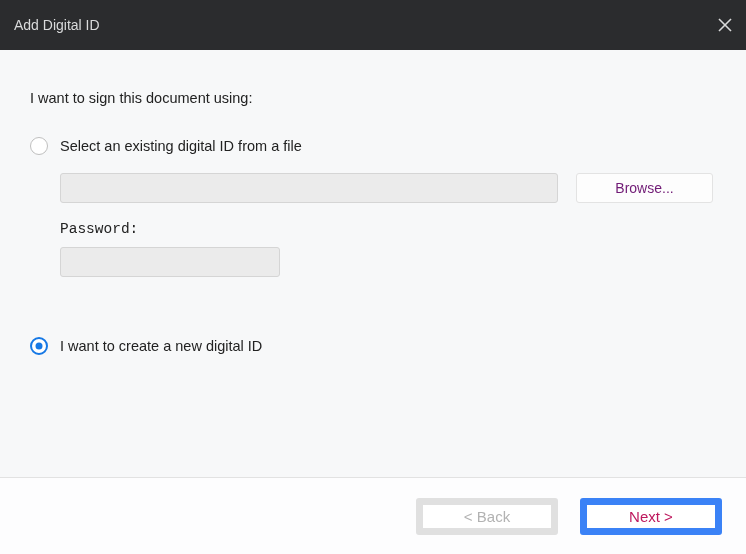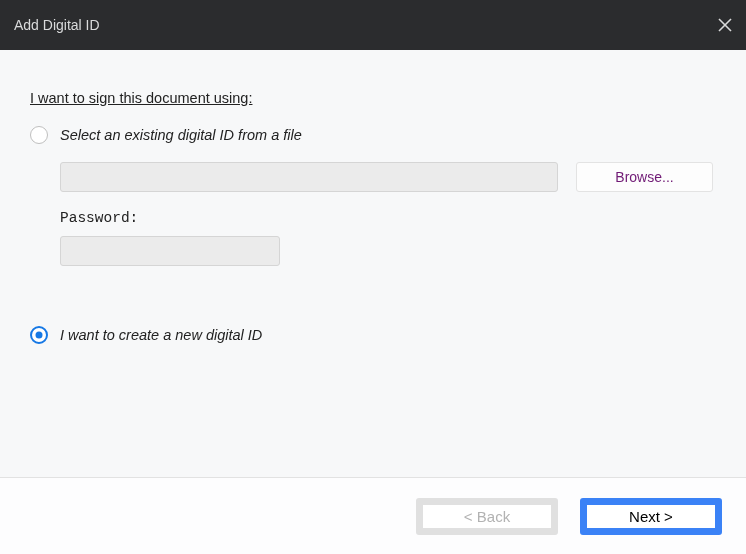--- a/index.html
+++ b/index.html
@@ -14,22 +14,22 @@
     padding: 0 14px;
     font-size: 14px;
     font-weight: 400;
   }
   .titlebar .close-icon { cursor: pointer; display: flex; align-items: center; }
   .content {
     padding: 40px 30px 0 30px;
     font-size: 14.5px;
     color: #222;
   }
-  .heading { margin-bottom: 20px; text-decoration: underline; }
-  .option-row { display: flex; align-items: center; margin-bottom: 18px; font-style: italic; }
+  .heading { margin-bottom: 31px; }
+  .option-row { display: flex; align-items: center; margin-bottom: 18px; }
   .radio {
     width: 18px; height: 18px; border-radius: 50%;
     border: 1px solid #bfbfbf;
     background: #fff;
     margin-right: 12px;
     position: relative;
     flex-shrink: 0;
   }
   .radio.selected {
     border: 2.5px solid #1678e5;
@@ -84,21 +84,21 @@
   }
   .btn {
     width: 142px; height: 37px;
     border: 7px solid #3b82f6;
     border-radius: 3px;
     background: #fff;
     font-size: 15px;
     display: flex; align-items: center; justify-content: center;
   }
   .btn.disabled { color: #b2b2b2; border-color: #e0e0e0; }
-  .btn.primary { color: #000000; font-weight: 500; }
+  .btn.primary { color: #be185d; font-weight: 500; }
 </style>
 </head>
 <body>
 
 <div class="titlebar">
   <span>Add Digital ID</span>
   <span class="close-icon">
     <svg width="14" height="14" viewBox="0 0 14 14">
         <line x1="1" y1="1" x2="13" y2="13" stroke="#d9dadb" stroke-width="1.6"></line>
         <line x1="13" y1="1" x2="1" y2="13" stroke="#d9dadb" stroke-width="1.6"></line>

